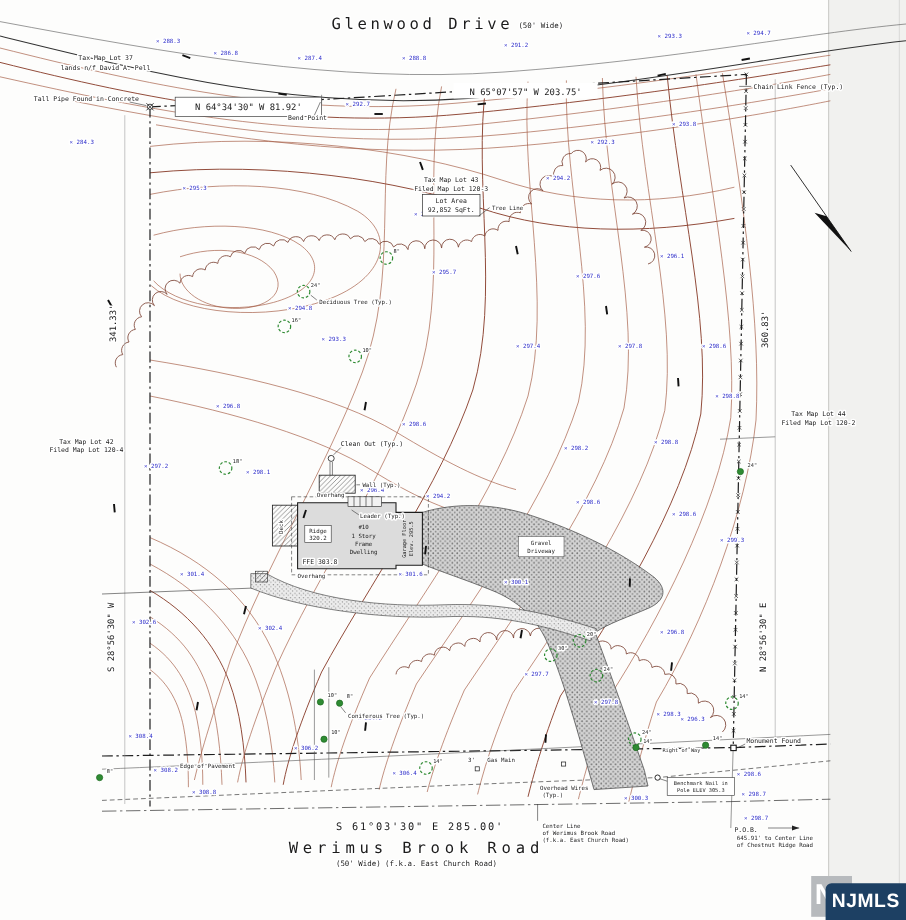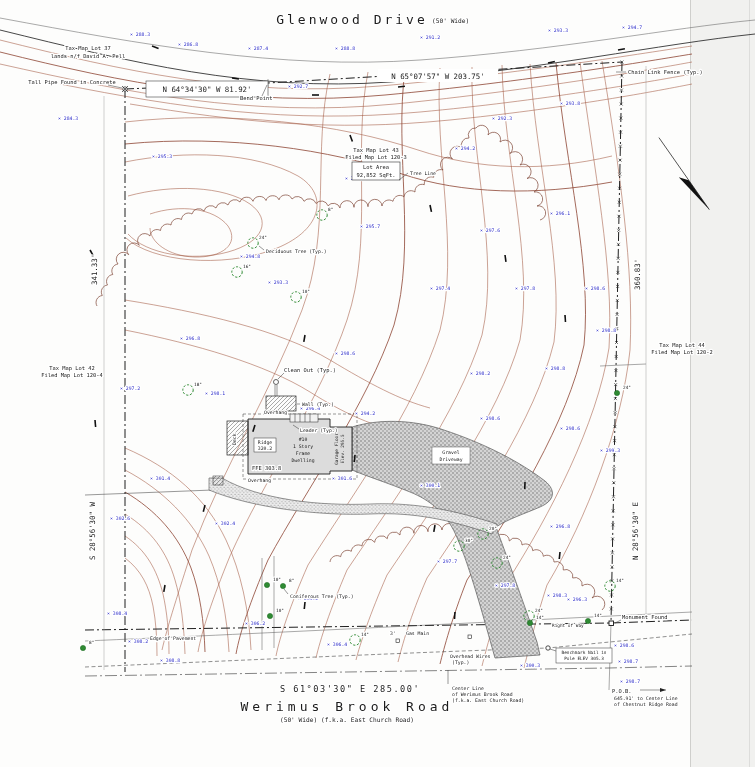--- a/index.html
+++ b/index.html
@@ -472,13 +472,19 @@
       <text class="f6 ctr halo" x="347" y="722">(50' Wide)  (f.k.a. East Church Road)</text>
 
       <text class="f5 halo" x="612" y="693">P.O.B.</text>
       <text class="f45 halo" x="614" y="700">645.91' to Center Line</text>
       <text class="f45 halo" x="614" y="706">of Chestnut Ridge Road</text>
       <line class="leaderln" x1="640" y1="690" x2="666" y2="690"></line>
       <polygon points="666,690 660,688 660,692" fill="#222"></polygon>
     </g>
   </svg>
 
+  <div class="njmls">
+    <div class="tab">
+        <span class="n">N</span>
+      </div>
+    <div class="plate">NJMLS</div>
+  </div>
 </div>
 
 </body></html>

